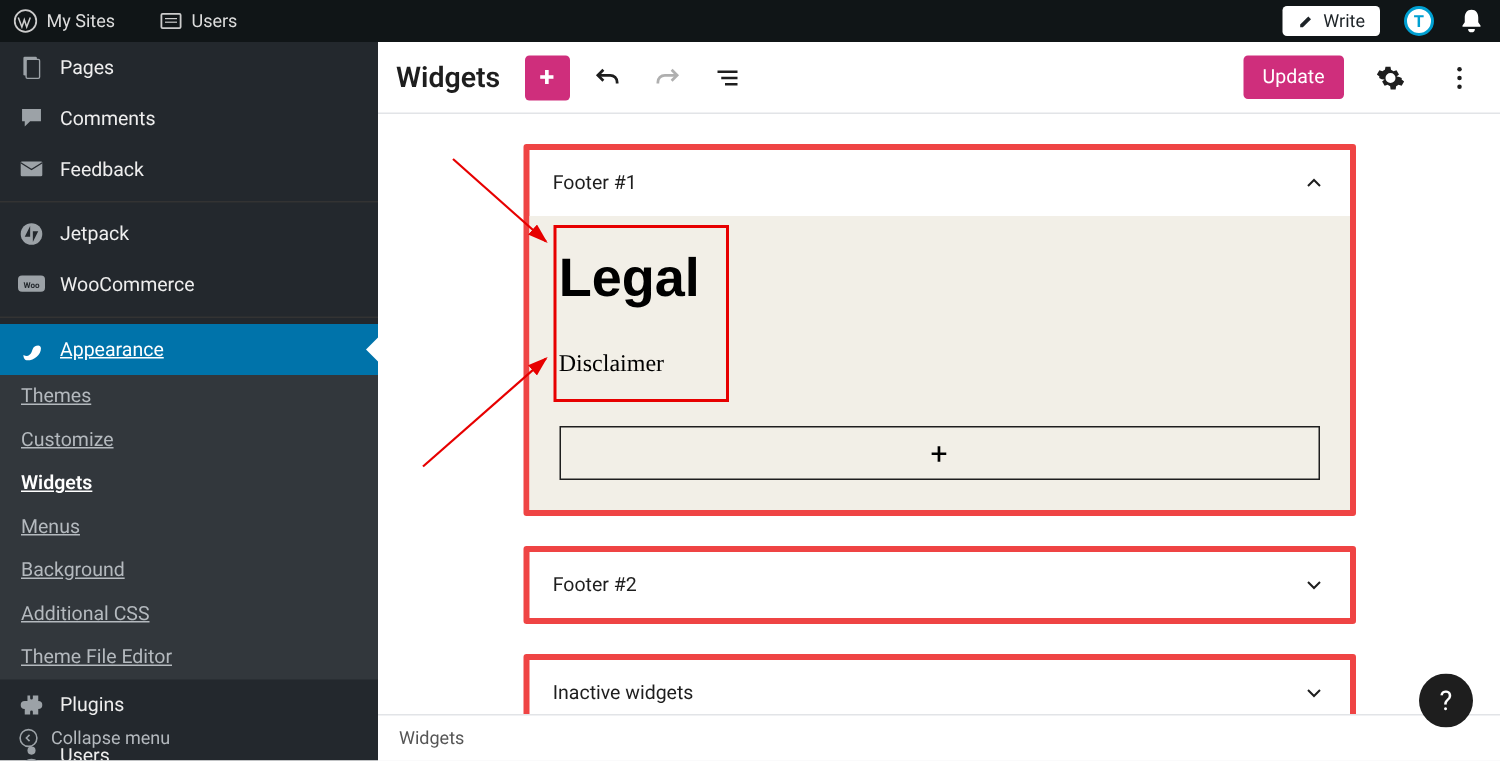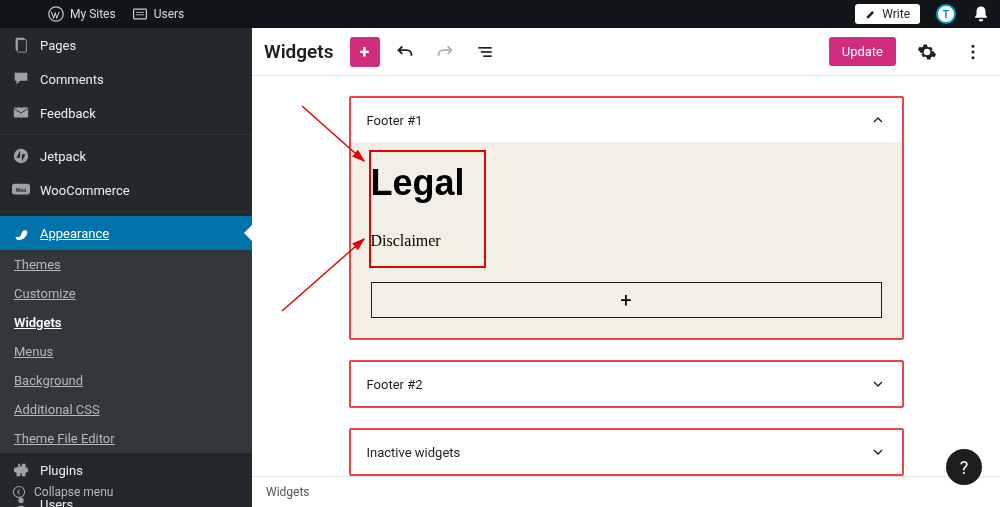--- a/index.html
+++ b/index.html
@@ -1,20 +1,20 @@
 <!DOCTYPE html>
 <html><head>
 <meta charset="utf-8">
 <style>
   * { box-sizing: border-box; margin: 0; padding: 0; font-family: -apple-system, BlinkMacSystemFont, "Segoe UI", Roboto, sans-serif; }
   body { width: 1000px; height: 507px; overflow: hidden; background: #f0f0f1; position: relative; }
 
   
   .adminbar { height: 28px; background: #101517; color: #ccc; display: flex; align-items: center; justify-content: space-between; font-size: 12px; }
-  .adminbar-left { display: flex; align-items: center; gap: 15px; padding-left: 8px; margin-left: 39px; }
+  .adminbar-left { display: flex; align-items: center; gap: 28px; padding-left: 8px; }
   .adminbar-item { display: flex; align-items: center; gap: 5px; cursor: pointer; color: #ddd; }
   .adminbar-right { display: flex; align-items: center; gap: 16px; padding-right: 10px; }
   .write-btn { background: #fff; color: #1d2327; padding: 3px 10px; border-radius: 3px; display: flex; align-items: center; gap: 5px; font-size: 12px; cursor: pointer; }
   .avatar-circle { width: 20px; height: 20px; border-radius: 50%; background: #fff; border: 2px solid #00a0d2; display: flex; align-items: center; justify-content: center; color: #00a0d2; font-size: 11px; font-weight: bold; }
   .notif-icon { font-size: 18px; color: #fff; cursor: pointer; }
 
   .shell { display: flex; height: calc(507px - 28px); }
 
   
   .sidebar { width: 252px; background: #23282d; color: #eee; font-size: 13px; position: relative; }
@@ -38,21 +38,21 @@
   .eh-title { font-size: 19px; font-weight: 600; color: #1e1e1e; margin-right: 6px; }
   .plus-btn { width: 30px; height: 30px; background: #d63384; background: #cf2e79; background: #d6336c; background:#cf2e7c; border-radius:3px; display:flex;align-items:center;justify-content:center;color:#fff;font-size:18px;font-weight:bold;cursor:pointer; }
   .plus-btn { background:#d63384; }
   .hdr-icon-btn { width: 30px; height: 30px; display: flex; align-items: center; justify-content: center; color: #1e1e1e; cursor: pointer; }
   .eh-right { display:flex; align-items:center; gap: 16px; }
   .update-btn { background:#cf2e7c; background:#d63384; color:#fff; padding: 7px 13px; border-radius:3px;font-size:13px;cursor:pointer; }
 
   .editor-body { flex:1; background:#fff; overflow:auto; padding: 20px 0; position: relative; }
   .canvas { width: 555px; margin: 0 auto; }
 
-  .widget-area { background:#fff; border:2px solid #ef4444; border-radius:2px; margin-bottom: 20px; }
+  .widget-area { background:#fff; border:4px solid #ef4444; border-radius:2px; margin-bottom: 20px; }
   .wa-header { display:flex; justify-content:space-between; align-items:center; padding: 14px 16px; cursor:pointer; font-size:13px; color:#1e1e1e; }
   .wa-body { background:#f2efe7; padding: 20px; }
   .wa-body.expanded { display:block; }
   .block-heading { font-size: 36px; font-weight: 800; color:#000; margin-bottom: 28px; font-family: Arial, sans-serif; }
   .block-paragraph { font-size: 16px; color:#000; margin-bottom: 32px; font-family: Georgia, serif; }
   .block-appender { width:100%; height: 36px; border:1px solid #1e1e1e; background:transparent; display:flex; align-items:center; justify-content:center; cursor:pointer; font-size:20px; }
 
   .footer-status { padding: 8px 14px; font-size:12px; color:#555; border-top:1px solid #e2e4e7; background:#fff; }
 
   

